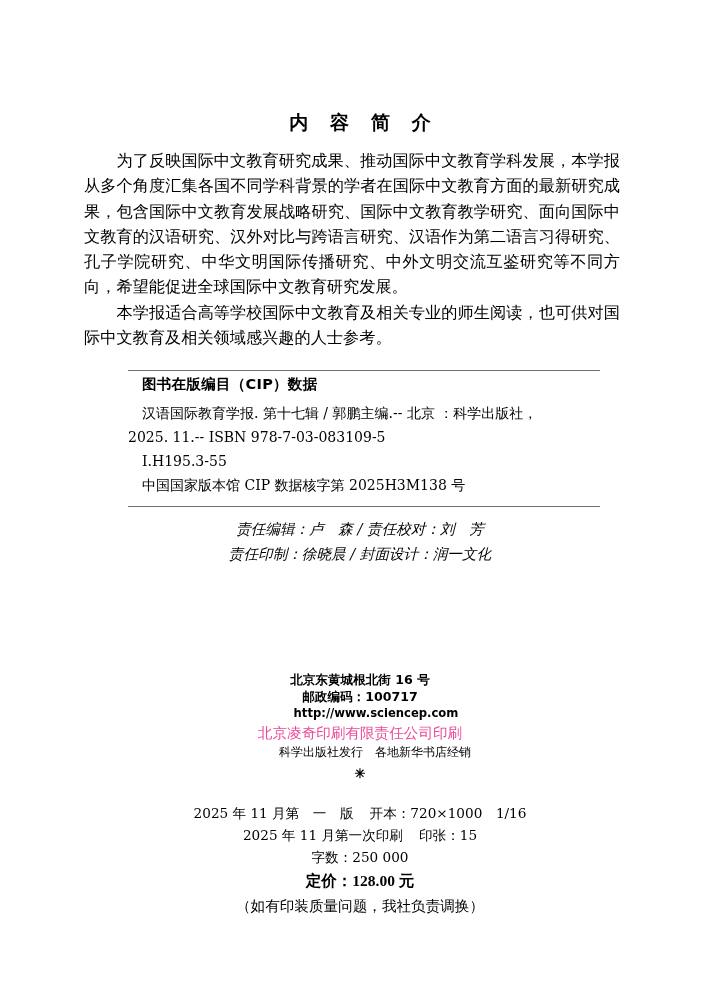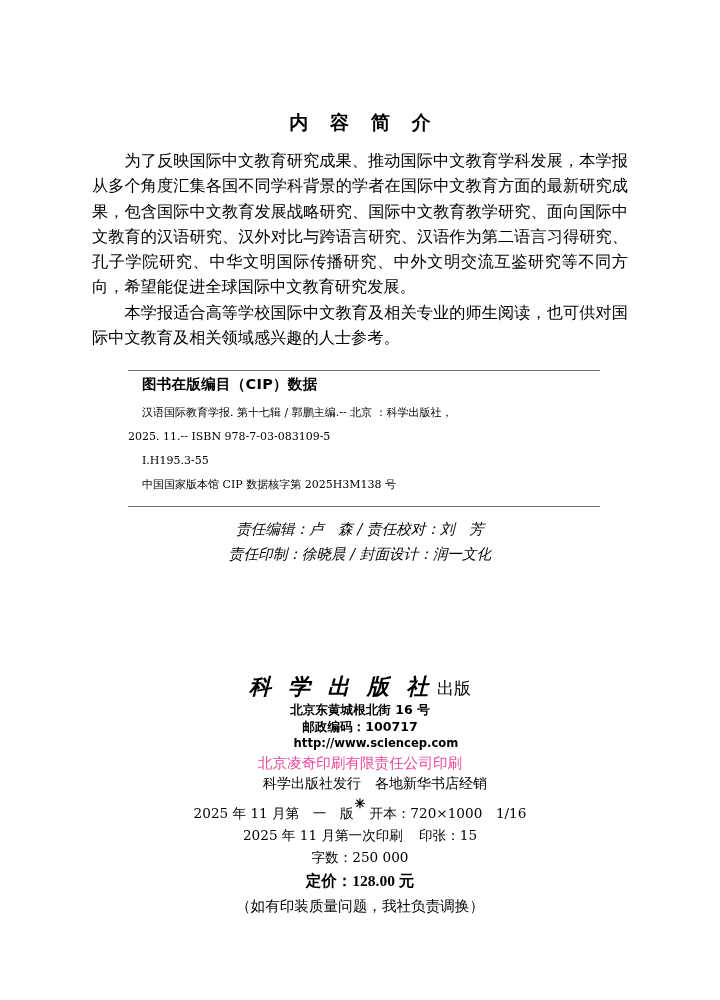--- a/index.html
+++ b/index.html
@@ -33,21 +33,21 @@
     font-size: 19px;
     font-weight: bold;
     letter-spacing: 0.40em;
     text-indent: 0.40em;
     font-family: "DejaVu Sans", "Liberation Sans", sans-serif;
   }
 
   
   .abstract {
     position: absolute;
-    left: 92px;
+    left: 84px;
     top: 148px;
     width: 536px;
   }
   .abstract p {
     margin: 0;
     font-size: 16.2px;
     line-height: 25.3px;
     text-align: justify;
     text-justify: inter-character;
     text-indent: 2em;
@@ -72,21 +72,21 @@
     width: 480px;
   }
   .cip-heading {
     font-size: 14.5px;
     font-weight: bold;
     font-family: "DejaVu Sans", "Liberation Sans", sans-serif;
     margin: 0 0 7px 14px;
     letter-spacing: 0.02em;
   }
   .cip-line {
-    font-size: 11px;
+    font-size: 14px;
     line-height: 24px;
     margin: 0;
     font-family: "DejaVu Serif", "Liberation Serif", serif;
     white-space: nowrap;
   }
   .cip-indent { margin-left: 14px; }
   .cip-hang   { margin-left: 0px; }
 
   
   .credits {
@@ -141,23 +141,23 @@
     font-family: "DejaVu Sans", "Liberation Sans", sans-serif;
     padding-left: 32px;
   }
   .printer {
     font-size: 14.6px;
     line-height: 21px;
     color: #ec4899;
     font-family: "DejaVu Serif", "Liberation Serif", serif;
   }
   .distrib {
-    font-size: 14px;
+    font-size: 12px;
     line-height: 21px;
-    font-family: Liberation Sans, sans-serif;
+    font-family: Liberation Mono, monospace;
     margin-left: 30px;
   }
   .star {
     font-size: 13px;
     line-height: 19px;
     font-weight: bold;
   }
 
   
   .specs {
@@ -218,23 +218,20 @@
   </div>
 
   <div class="rule rule-bottom"></div>
 
   <div class="credits">
     <div>责任编辑：卢　森 / 责任校对：刘　芳</div>
     <div>责任印制：徐晓晨 / 封面设计：润一文化</div>
   </div>
 
   <div class="colophon">
-    <div class="publisher-line">
-      <span class="publisher-logo">科 学 出 版 社</span><span class="publisher-suffix">出版</span>
-    </div>
     <div class="addr">北京东黄城根北街 16 号</div>
     <div class="addr">邮政编码：100717</div>
     <div class="url">http://www.sciencep.com</div>
     <div class="printer">北京凌奇印刷有限责任公司印刷</div>
     <div class="distrib">科学出版社发行　各地新华书店经销</div>
     <div class="star">✳</div>
   </div>
 
   <div class="specs">
     <div class="spec-row">

